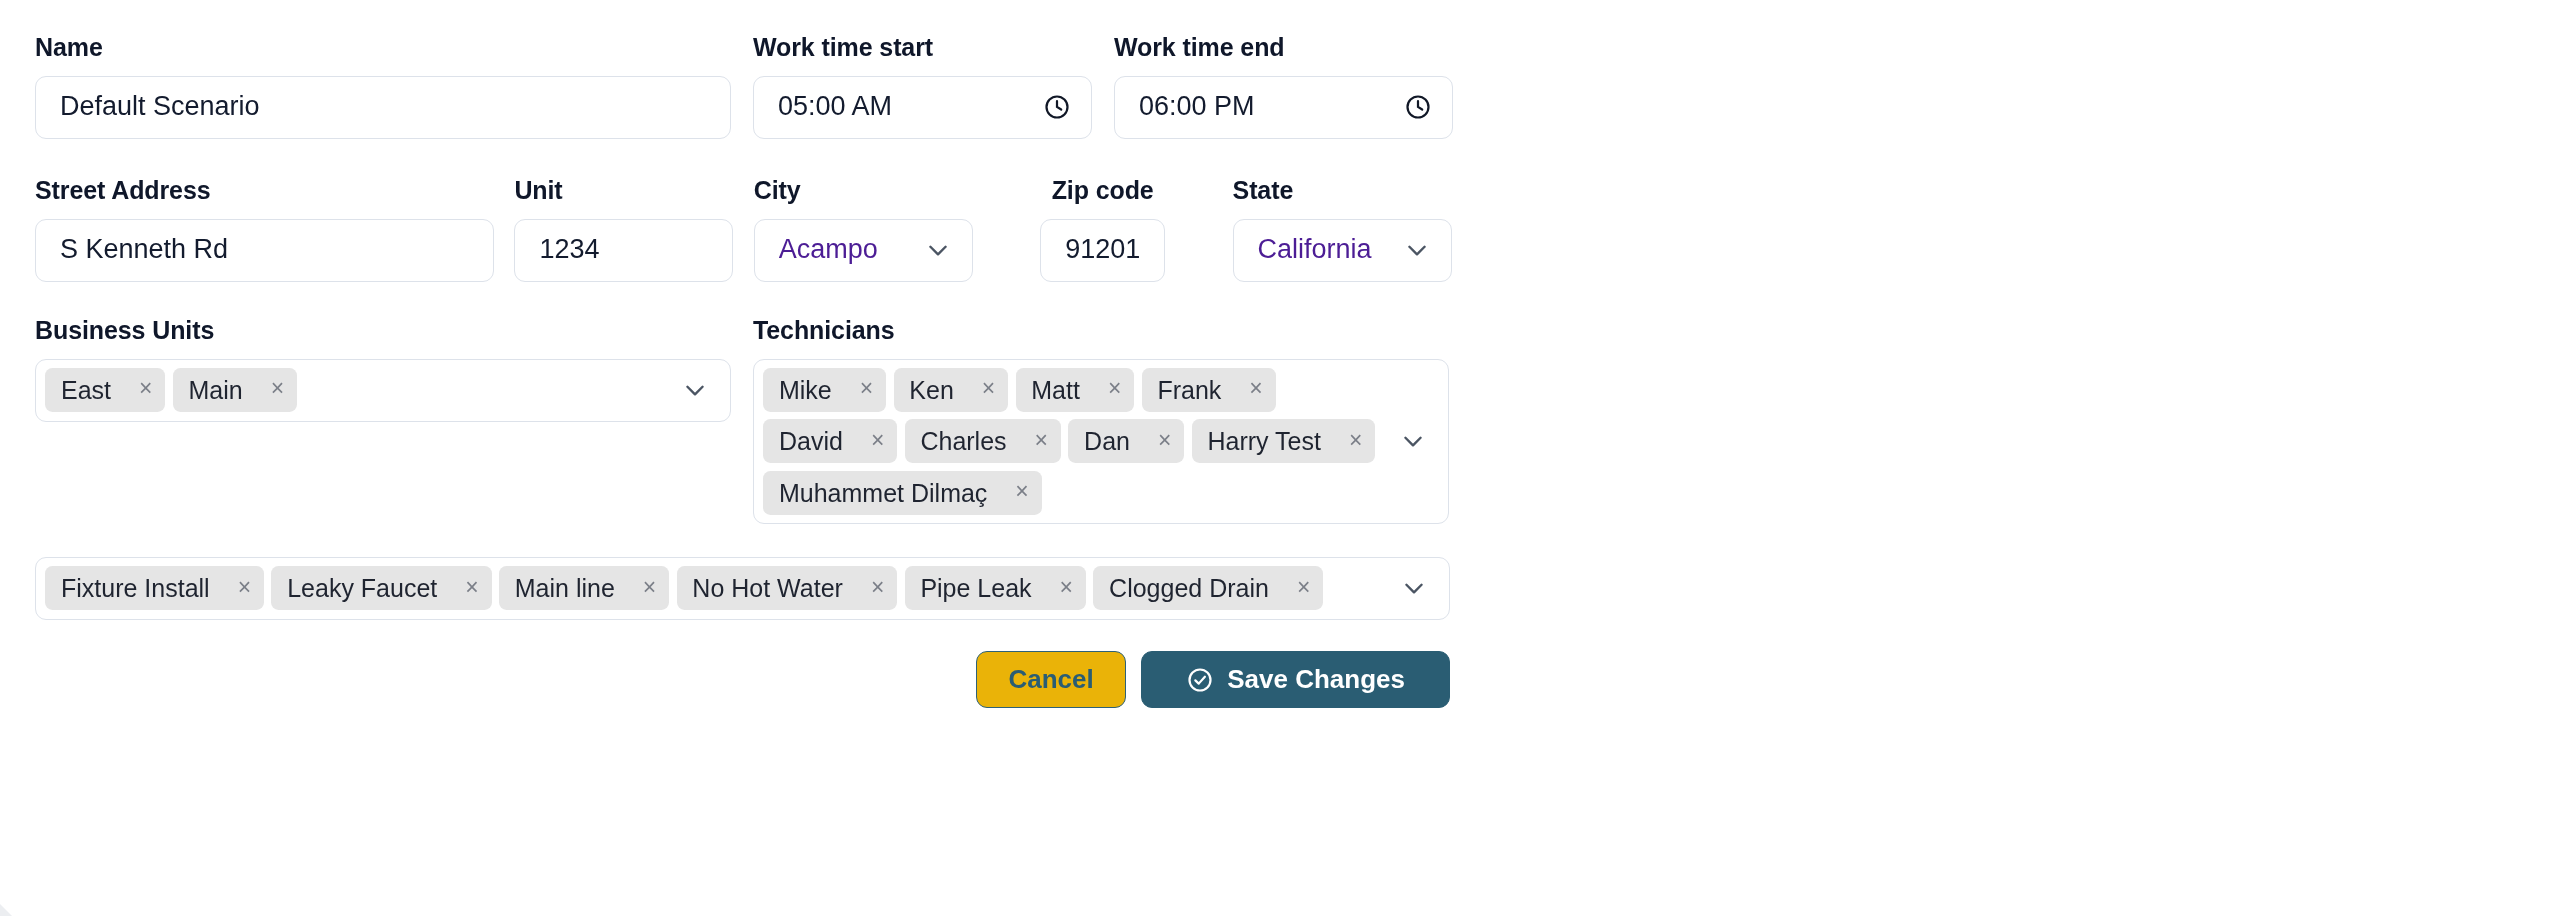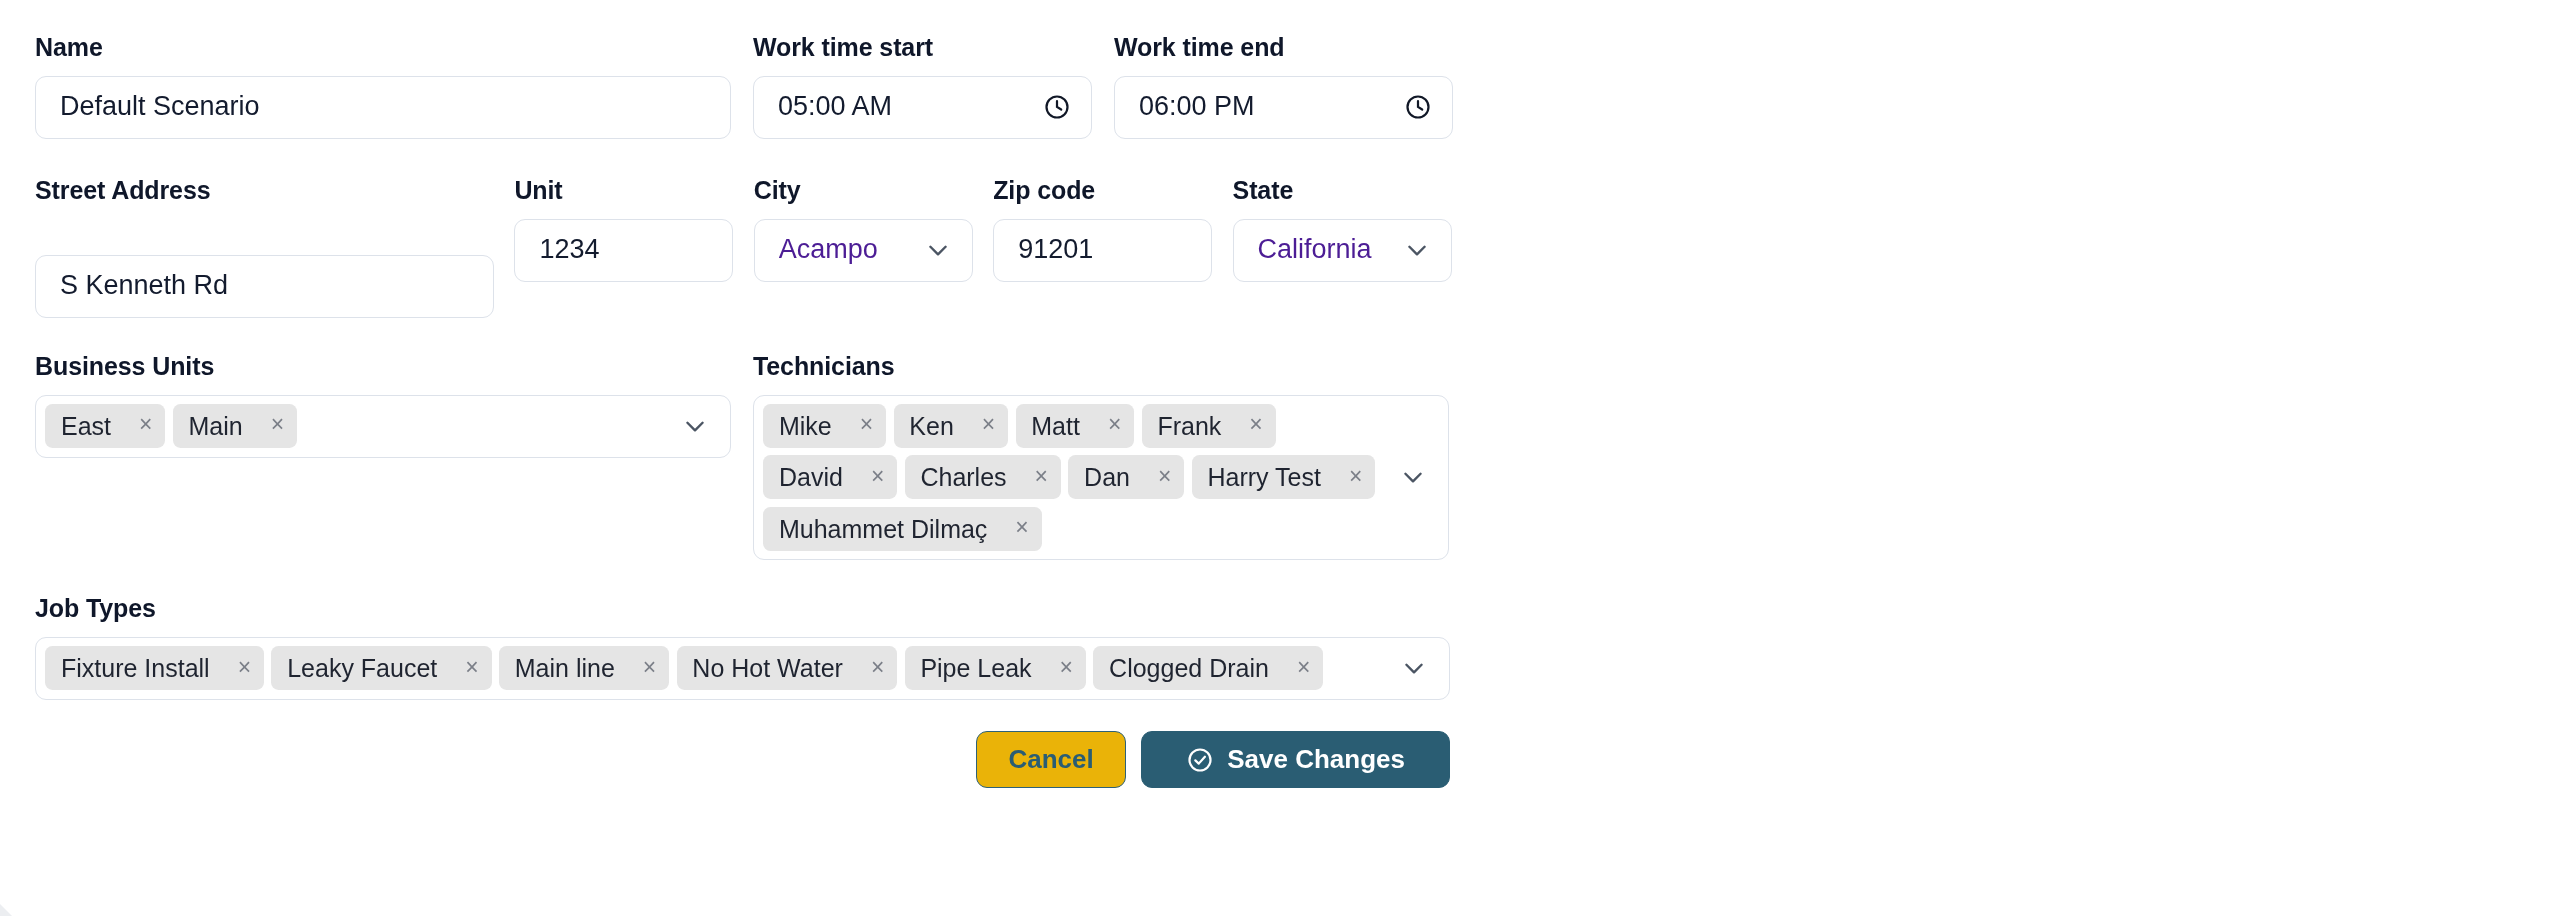--- a/index.html
+++ b/index.html
@@ -70,24 +70,24 @@
   }
 
   
   .row1 { gap: 22px; }
   .row1 .field { flex: none; }
   .row1 .name-f  { width: 696px; }
   .row1 .time-f  { width: 339px; }
 
   
   .row2 { margin-top: 36px; gap: 20.4px; }
-  .street-f { width: 459px; gap: 36px; }
+  .street-f { width: 459px; }
   .unit-f   { width: 219px; }
   .city-f   { width: 219px; }
-  .zip-f    { width: 219px; }
+  .zip-f    { width: 219px; align-items: center; }
   .state-f  { width: 219px; }
 
   
   .chips-box {
     position: relative;
     border: 1.9px solid #dde2ea;
     border-radius: 11px;
     background: #ffffff;
     min-height: 63px;
     padding: 8.3px 56px 8.3px 9.3px;
@@ -335,21 +335,20 @@
             <path d="M5 9 L12 16 L19 9"></path>
           </svg>
         </span>
       </div>
     </div>
 
   </div>
 
   <div class="row row4">
     <div class="field jobs-f">
-      <div class="f-label">Job Types</div>
       <div class="chips-box" id="jobs-box">
         <span class="chip">
             <span>Fixture Install</span>
             <span class="chip-x">×</span>
           </span>
           <span class="chip">
             <span>Leaky Faucet</span>
             <span class="chip-x">×</span>
           </span>
           <span class="chip">

